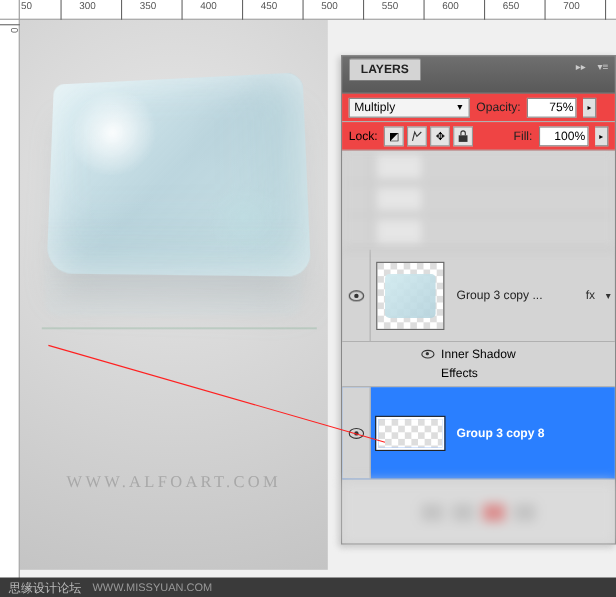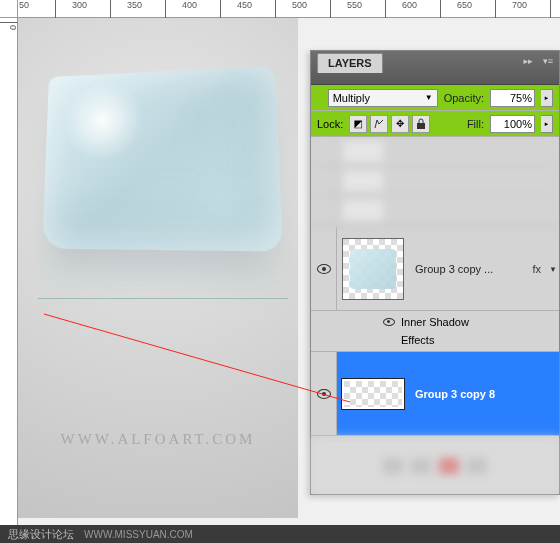--- a/index.html
+++ b/index.html
@@ -20,21 +20,21 @@
   .ref-caret { position:absolute; top:280px; left:20px; width:250px; border-top:1px solid rgba(120,170,140,0.6); }
   .watermark { position: absolute; bottom: 70px; left: 0; width: 100%; text-align: center; font-family: 'Times New Roman', serif; letter-spacing: 3px; color: #a8a8a8; font-size: 15px; }
   .redline { position: absolute; z-index: 5; }
 
   .panel { position: absolute; top: 50px; right: 0; width: 250px; background: #d4d4d4; border: 1px solid #888; box-shadow: -2px 2px 6px rgba(0,0,0,0.2); z-index: 4; }
   .panel-tabs { height: 34px; background: linear-gradient(#6f6f6f,#595959); border-bottom: 1px solid #444; position: relative; }
   .tab-active { position:absolute; top:2px; left:6px; height:20px; background:#d4d4d4; padding:3px 10px 0; font-size:11px; font-weight:bold; color:#222; border:1px solid #888; border-bottom:none; border-radius:2px 2px 0 0; }
   .panel-menu { position:absolute; right:4px; top:4px; display:flex; gap:6px; }
   .panel-menu span { width:14px; height:12px; display:flex; align-items:center; justify-content:center; color:#ccc; font-size:9px; cursor:pointer; }
 
-  .blend-row, .lock-row { height: 26px; background:#84cc16; border-bottom:1px solid #b0b0b0; display:flex; align-items:center; padding:0 6px; gap:6px;justify-content:flex-end; }
+  .blend-row, .lock-row { height: 26px; background:#ef4444; border-bottom:1px solid #b0b0b0; display:flex; align-items:center; padding:0 6px; gap:6px; }
   .blend-select { width:110px; height:18px; background:#f4f4f4; border:1px solid #888; font-size:11px; padding:0 4px; display:flex; align-items:center; justify-content:space-between; }
   .blend-select .arrow { font-size:8px; }
   .opacity-label, .fill-label { font-size:11px; color:#222; }
   .pct-box { width:45px; height:18px; background:#fff; border:1px solid #888; font-size:11px; display:flex; align-items:center; justify-content:flex-end; padding-right:2px; }
   .pct-arrow { width:12px; height:18px; background:#e0e0e0; border:1px solid #888; border-left:none; display:flex; align-items:center; justify-content:center; font-size:7px; }
   .lock-row .lbl { font-size:11px; }
   .lock-icons { display:flex; gap:3px; }
   .lock-ic { width:18px; height:18px; border:1px solid #999; background:#e4e4e4; display:flex; align-items:center; justify-content:center; font-size:10px; }
   .spacer { flex:1; }
 

